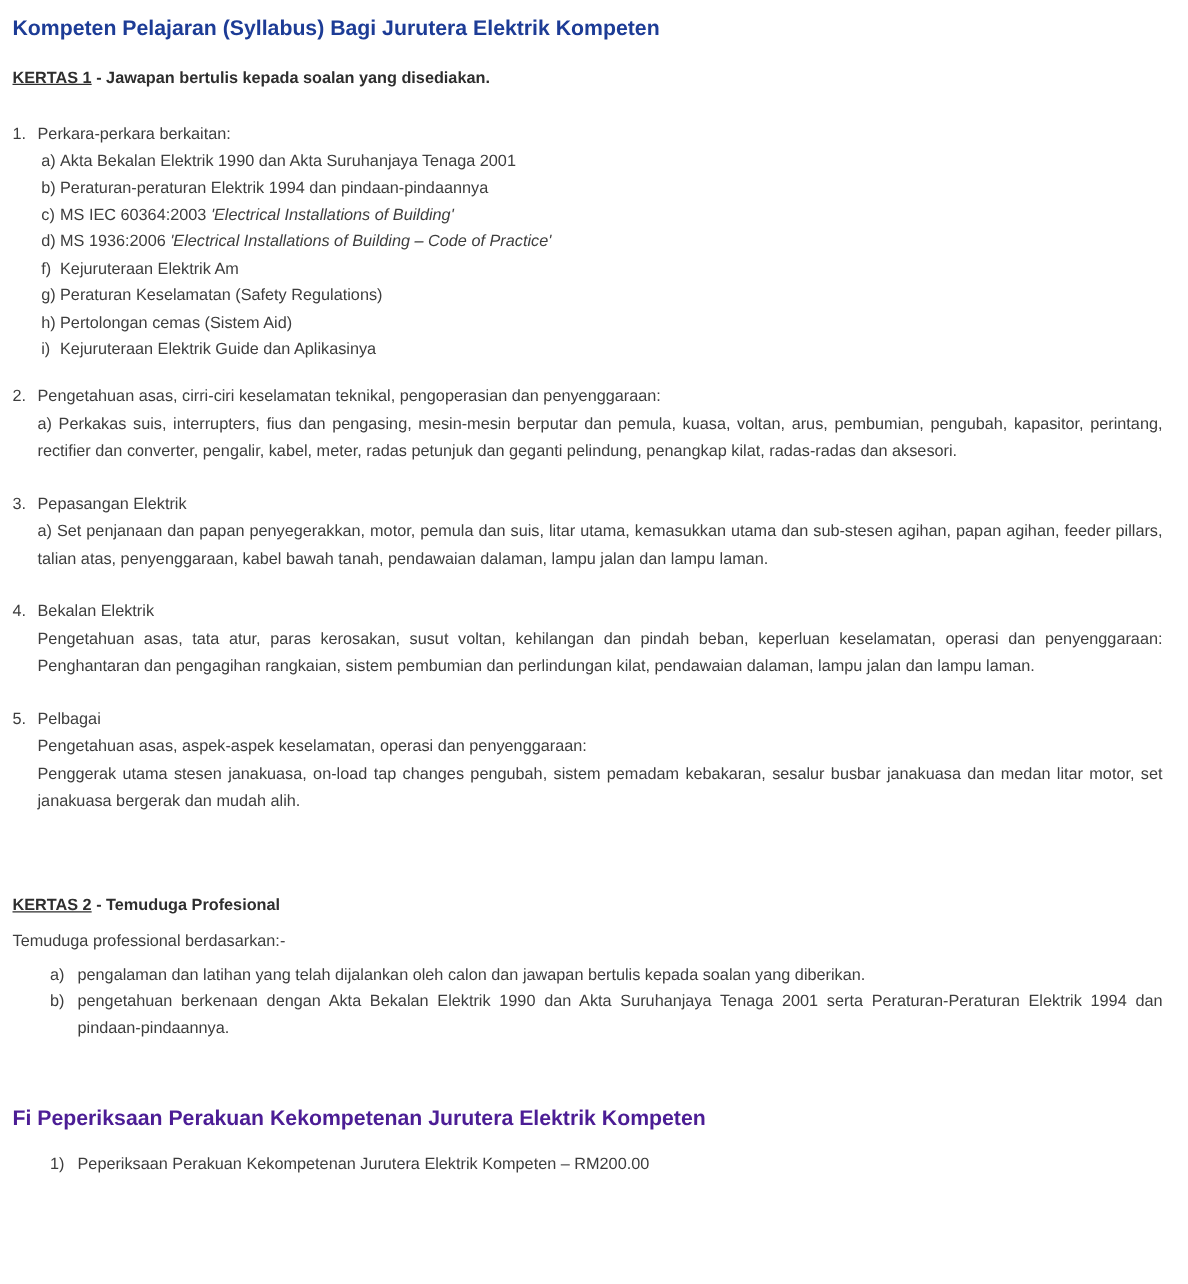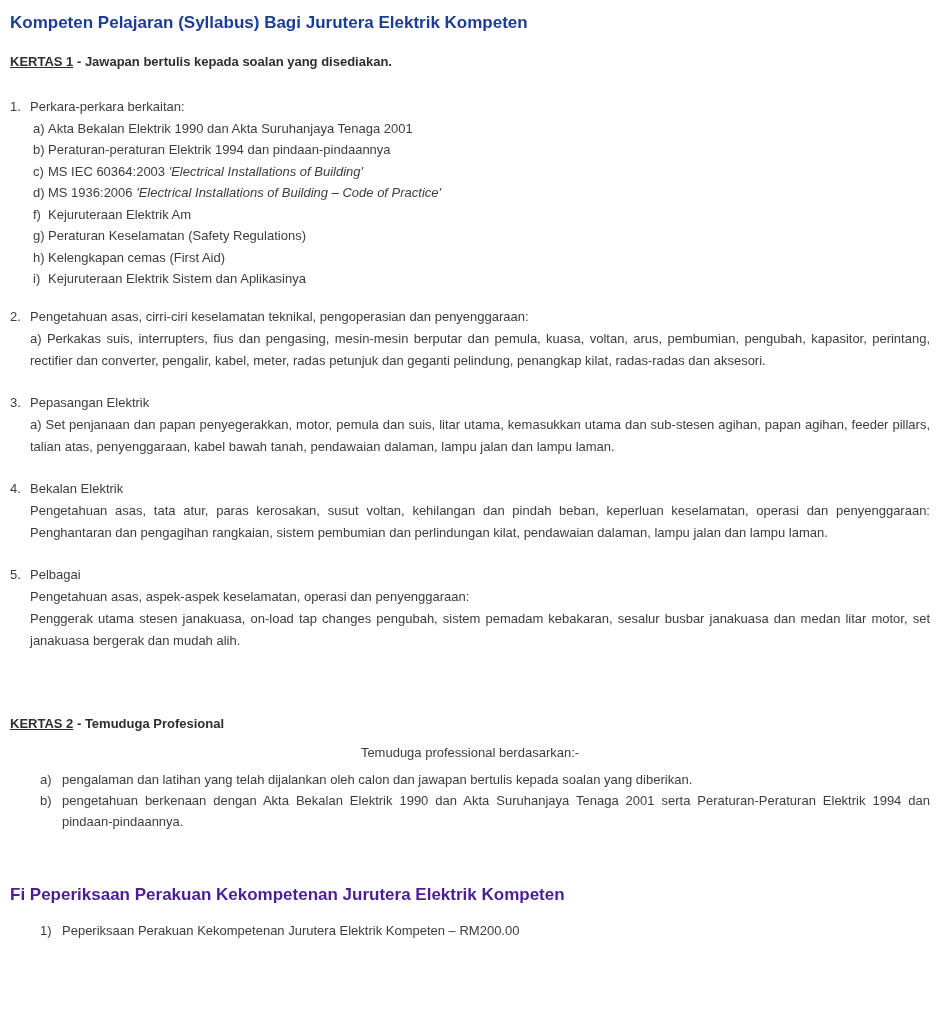--- a/index.html
+++ b/index.html
@@ -35,21 +35,21 @@
   .sub .m { display: inline-block; width: 15px; }
   .it { font-style: italic; }
 
   .psec { line-height: 22px; }
   .psec .para { text-align: justify; margin: 0; }
 
   .sec1 { margin-bottom: 16px; }
   .gap20 { margin-bottom: 20px; }
   .sec5 { margin-bottom: 64px; }
 
-  .k2-intro { line-height: 21px; margin: 0 0 6px 0; text-align: center; }
+  .k2-intro { line-height: 21px; margin: 0 0 6px 0; }
   .hang { position: relative; padding-left: 52px; line-height: 21px; }
   .hang .m { position: absolute; left: 30px; top: 0; }
   .hang.just { text-align: justify; }
 
   .fees-title {
     color: #4c1d95;
     font-size: 17px;
     font-weight: bold;
     line-height: 22px;
     margin: 52px 0 14px 0;
@@ -64,22 +64,22 @@
 
 <div class="sec sec1">
   <span class="num">1.</span>
   <div class="sec-title">Perkara-perkara berkaitan:</div>
   <div class="sub"><span class="m">a)</span><span>Akta Bekalan Elektrik 1990 dan Akta Suruhanjaya Tenaga 2001</span></div>
   <div class="sub"><span class="m">b)</span><span>Peraturan-peraturan Elektrik 1994 dan pindaan-pindaannya</span></div>
   <div class="sub"><span class="m">c)</span><span>MS IEC 60364:2003 </span><span class="it">'Electrical Installations of Building'</span></div>
   <div class="sub"><span class="m">d)</span><span>MS 1936:2006 </span><span class="it">'Electrical Installations of Building – Code of Practice'</span></div>
   <div class="sub"><span class="m">f)</span><span>Kejuruteraan Elektrik Am</span></div>
   <div class="sub"><span class="m">g)</span><span>Peraturan Keselamatan (Safety Regulations)</span></div>
-  <div class="sub"><span class="m">h)</span><span>Kelengkapan cemas (First Aid)</span></div>
-  <div class="sub"><span class="m">i)</span><span>Kejuruteraan Elektrik Sistem dan Aplikasinya</span></div>
+  <div class="sub"><span class="m">h)</span><span>Pertolongan cemas (Sistem Aid)</span></div>
+  <div class="sub"><span class="m">i)</span><span>Kejuruteraan Elektrik Guide dan Aplikasinya</span></div>
 </div>
 
 <div class="sec psec gap20">
   <span class="num">2.</span>
   <div class="para">Pengetahuan asas, cirri-ciri keselamatan teknikal, pengoperasian dan penyenggaraan:</div>
   <div class="para">a) Perkakas suis, interrupters, fius dan pengasing, mesin-mesin berputar dan pemula, kuasa, voltan, arus, pembumian, pengubah, kapasitor, perintang, rectifier dan converter, pengalir, kabel, meter, radas petunjuk dan geganti pelindung, penangkap kilat, radas-radas dan aksesori.</div>
 </div>
 
 <div class="sec psec gap20">
   <span class="num">3.</span>

